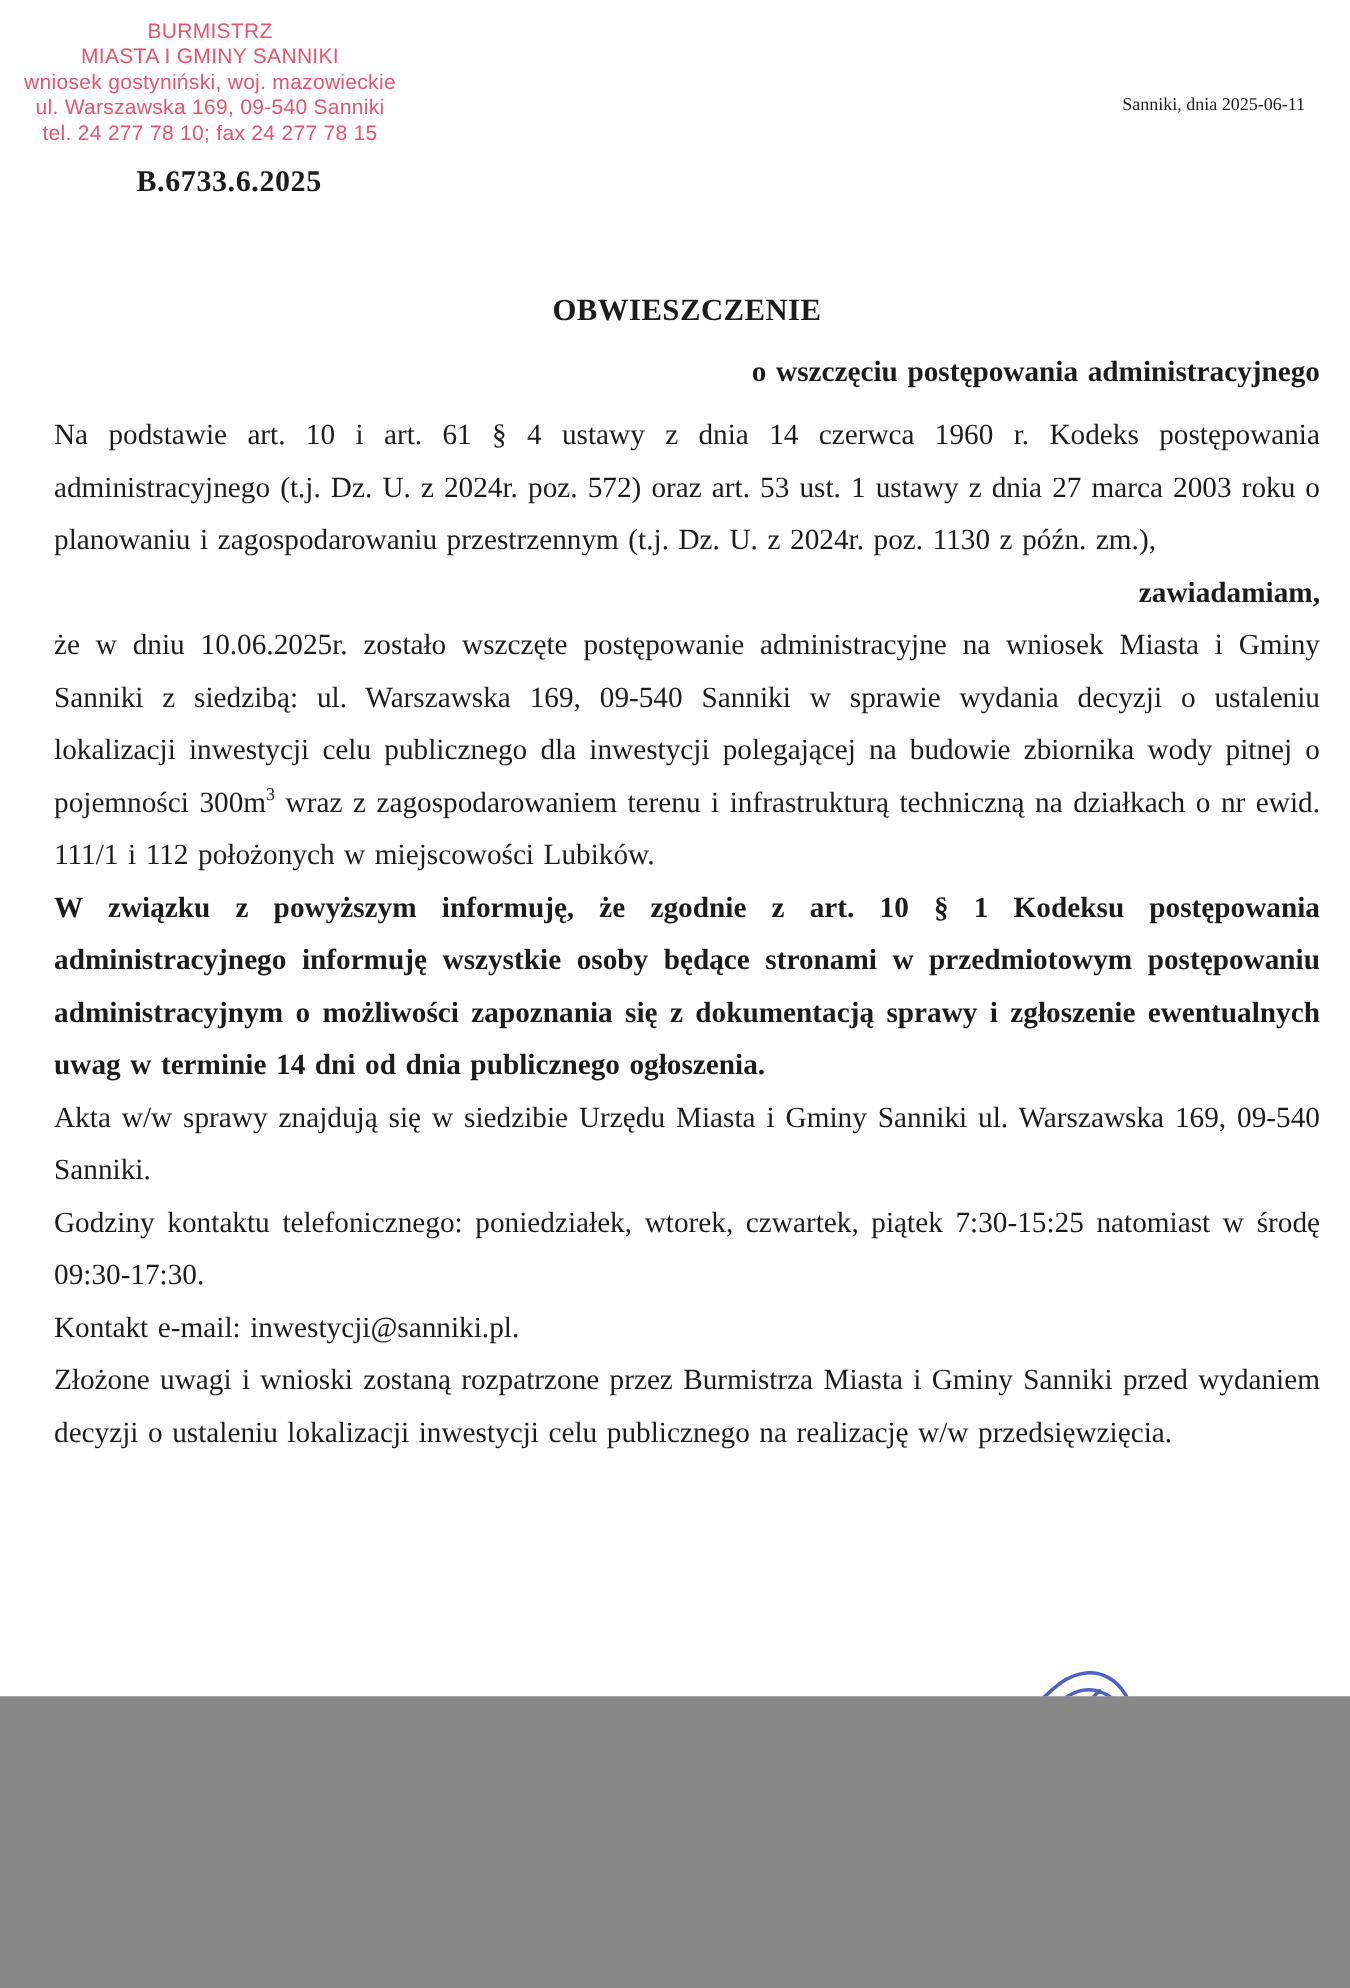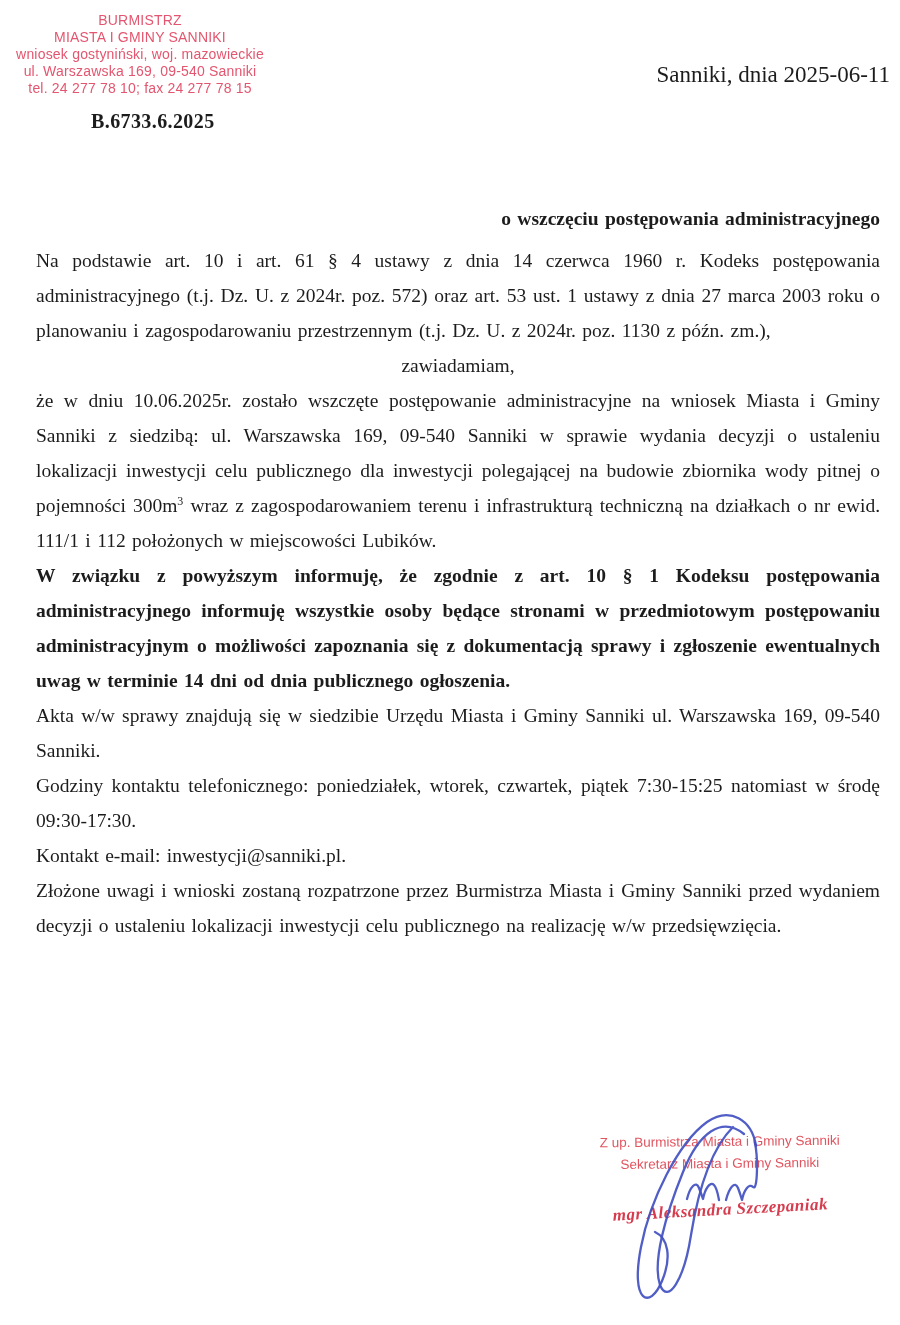--- a/index.html
+++ b/index.html
@@ -1,18 +1,18 @@
 <!DOCTYPE html>
 <html lang="pl"><head>
 <meta charset="utf-8">
 <style>
   html,body{margin:0;padding:0;background:#888;}
   .page{
     position:relative;
-    width:900px;height:1325px;
+    width:900px;height:1131px;
     margin:0 auto;
     background:#ffffff;
     font-family:"Liberation Serif","DejaVu Serif",serif;
     color:#1c1c1c;
     overflow:hidden;
   }
   
   .stamp-header{
     position:absolute;top:12px;left:0;width:280px;
     text-align:center;
@@ -23,41 +23,41 @@
   }
   .stamp-header .ln{white-space:nowrap;}
   
   .ref-number{
     position:absolute;top:110px;left:91px;
     font-size:20px;font-weight:bold;
     letter-spacing:.4px;
   }
   
   .date-line{
-    position:absolute;top:62px;right:10px;
-    font-size:23px;
+    position:absolute;top:62px;right:30px;
+    font-size:12px;
   }
   
   .doc-body{
     position:absolute;top:192px;left:36px;width:844px;
     font-size:19.5px;line-height:35px;
     text-align:justify;
     word-spacing:1.5px;
   }
   .doc-title{
     text-align:center;font-weight:bold;font-size:20.5px;
     letter-spacing:.3px;line-height:30px;
   }
   .doc-subtitle{
     text-align:right;font-weight:bold;font-size:19.5px;
     line-height:30px;margin-top:12px;
   }
   .doc-body p{margin:0;}
   .doc-body p.first{margin-top:9px;}
-  .center-bold{text-align:center;font-weight:normal;}
+  .center-bold{text-align:right;font-weight:bold;}
   .bold{font-weight:bold;}
   .doc-body sup{font-size:12px;line-height:0;}
   
   .signature-stamp{
     position:absolute;top:1131px;left:580px;width:280px;
     text-align:center;
     font-family:"Liberation Sans","DejaVu Sans",sans-serif;
     font-size:13.5px;line-height:22px;
     color:#e15560;
     transform:rotate(-0.6deg);
@@ -91,20 +91,21 @@
     <div class="ln">wniosek gostyniński, woj. mazowieckie</div>
     <div class="ln">ul. Warszawska 169, 09-540 Sanniki</div>
     <div class="ln">tel. 24 277 78 10; fax 24 277 78 15</div>
   </div>
 
   <div class="ref-number">B.6733.6.2025</div>
 
   <div class="date-line">Sanniki, dnia 2025-06-11</div>
 
   <div class="doc-body">
+    <div class="doc-title">OBWIESZCZENIE</div>
     <div class="doc-subtitle">o wszczęciu postępowania administracyjnego</div>
 
     <p class="first">Na podstawie art. 10 i art. 61 § 4 ustawy z dnia 14 czerwca 1960 r. Kodeks postępowania administracyjnego (t.j. Dz. U. z 2024r. poz. 572) oraz art. 53 ust. 1 ustawy z dnia 27 marca 2003 roku o planowaniu i zagospodarowaniu przestrzennym (t.j. Dz. U. z 2024r. poz. 1130 z późn. zm.),</p>
 
     <p class="center-bold">zawiadamiam,</p>
 
     <p><span>że w dniu 10.06.2025r. zostało wszczęte postępowanie administracyjne na wniosek Miasta i Gminy Sanniki z siedzibą: ul. Warszawska 169, 09-540 Sanniki w sprawie wydania decyzji o ustaleniu lokalizacji inwestycji celu publicznego dla inwestycji polegającej na budowie zbiornika wody pitnej o pojemności 300m</span><sup>3</sup><span> wraz z zagospodarowaniem terenu i infrastrukturą techniczną na działkach o nr ewid. 111/1 i 112 położonych w miejscowości Lubików.</span></p>
 
     <p class="bold">W związku z powyższym informuję, że zgodnie z art. 10 § 1 Kodeksu postępowania administracyjnego informuję wszystkie osoby będące stronami w przedmiotowym postępowaniu administracyjnym o możliwości zapoznania się z dokumentacją sprawy i zgłoszenie ewentualnych uwag w terminie 14 dni od dnia publicznego ogłoszenia.</p>
 

